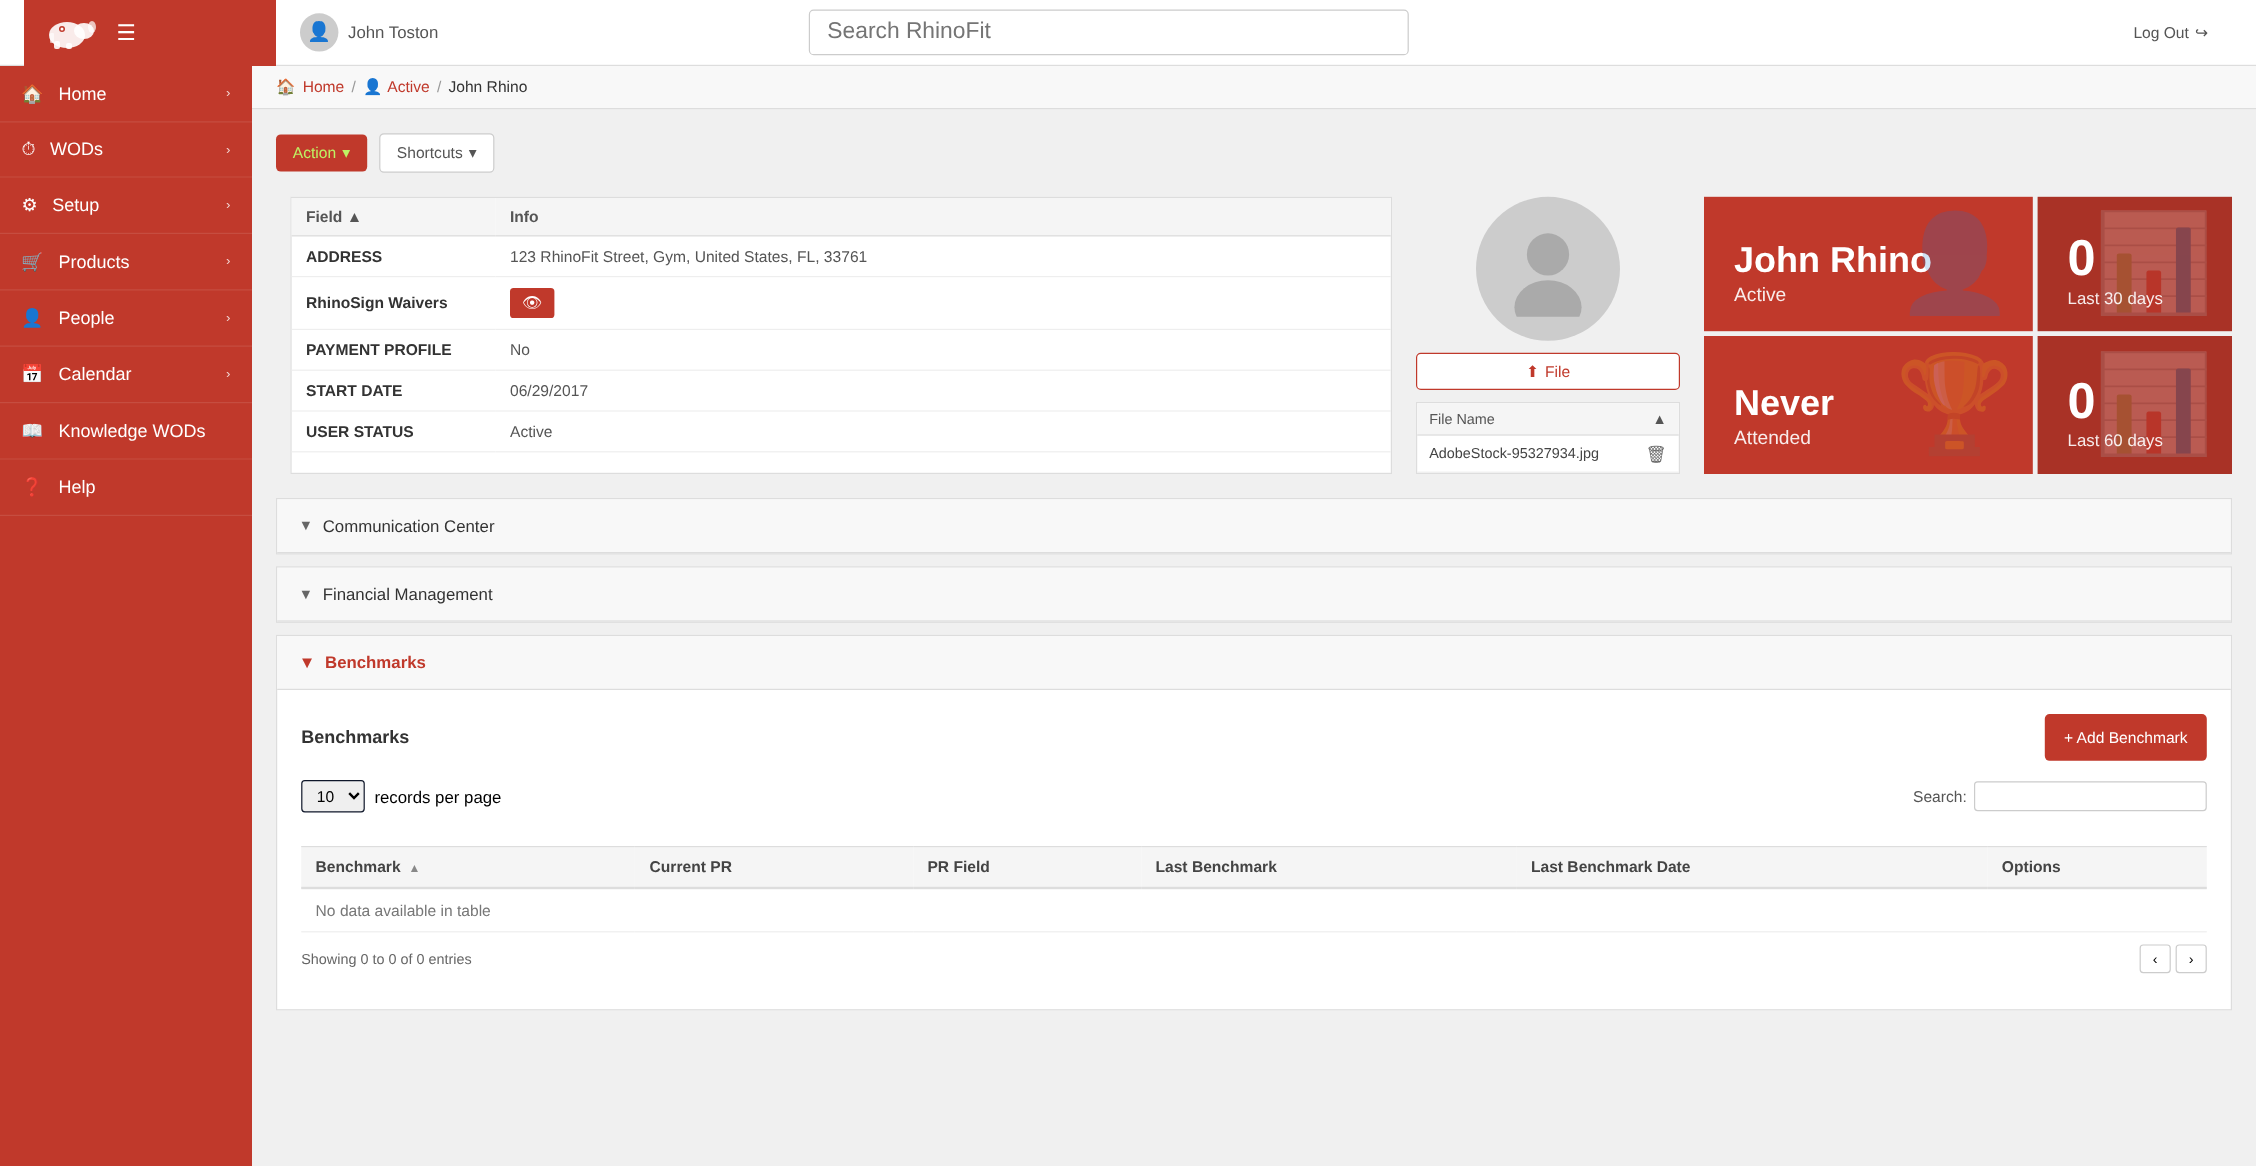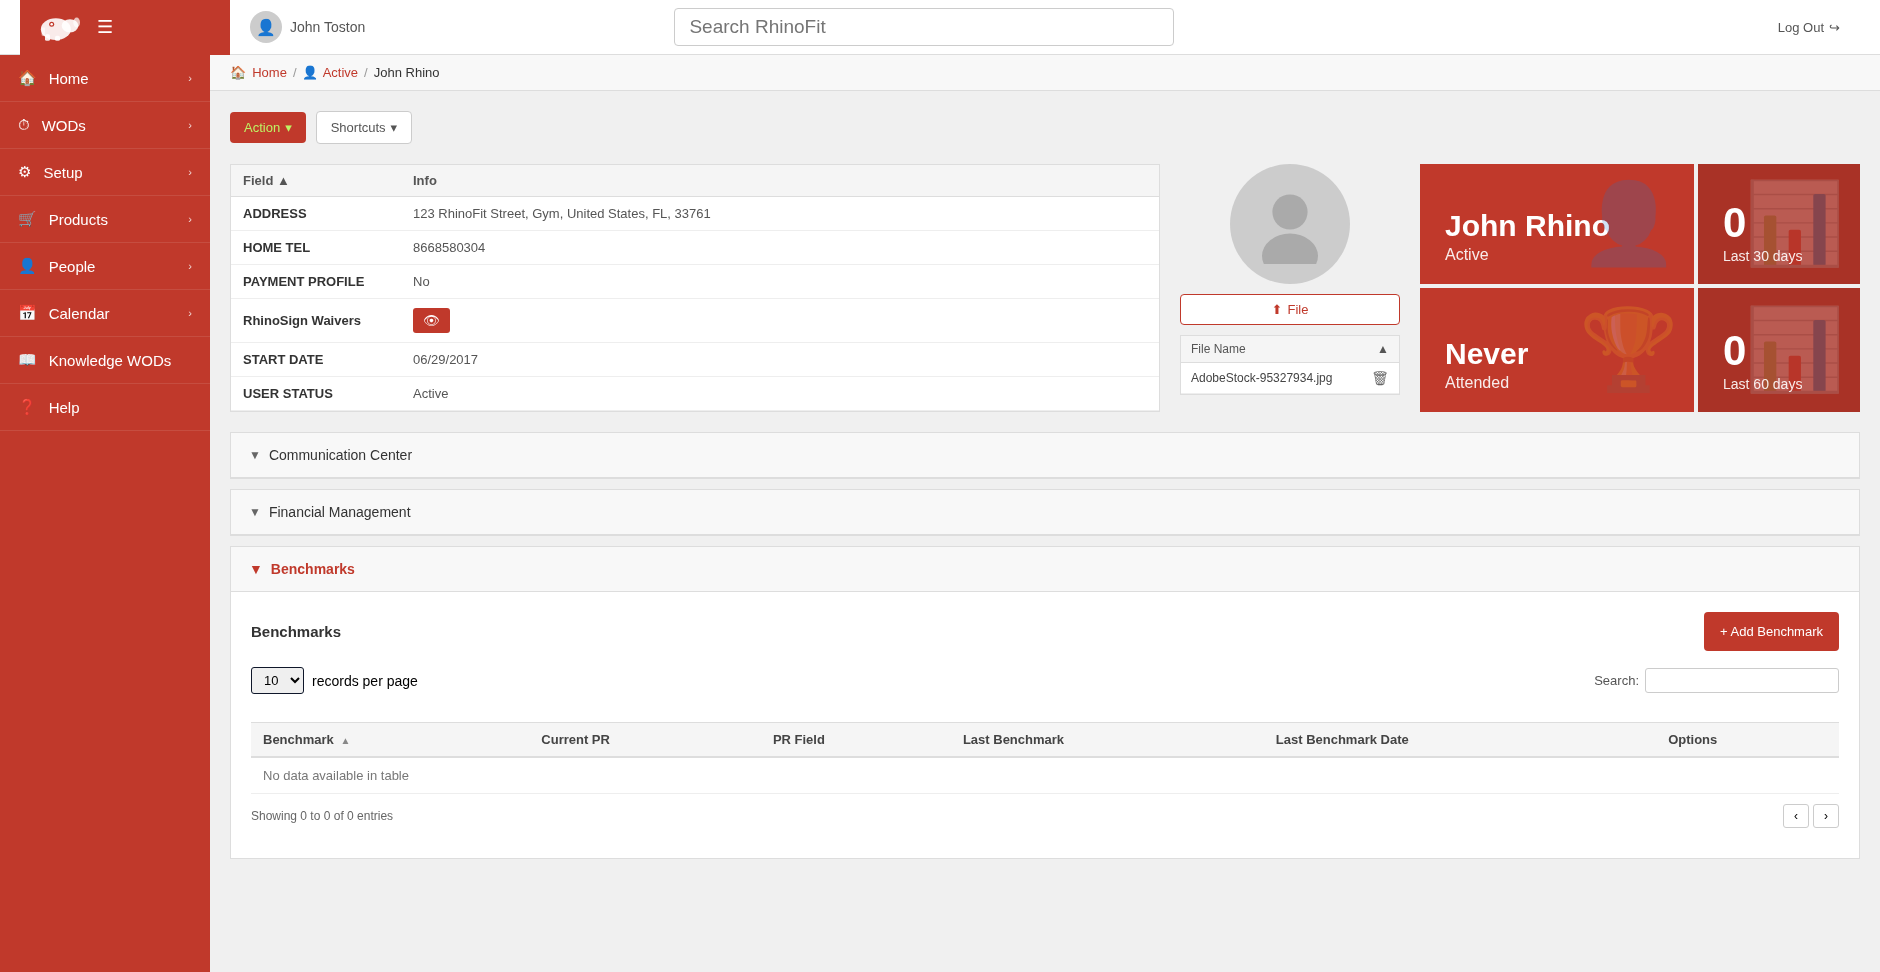--- a/index.html
+++ b/index.html
@@ -162,20 +162,21 @@
       display: flex;
       align-items: center;
       gap: 5px;
     }
 
     
     .profile-section {
       display: flex;
       gap: 20px;
       margin-bottom: 20px;
+      margin-left: 12px;
     }
 
     
     .info-panel {
       flex: 1;
       background: #fff;
       border: 1px solid #ddd;
     }
     .info-table {
       width: 100%;
@@ -589,32 +590,28 @@
                 </th>
                 <th>Info</th>
               </tr>
             </thead>
             <tbody>
               <tr>
                 <td>ADDRESS</td>
                 <td>123 RhinoFit Street, Gym, United States, FL, 33761</td>
               </tr>
               <tr>
-                <td>HOME TEL</td>
-                <td>8668580304</td>
+                <td>RhinoSign Waivers</td>
+                <td>
+                  <button class="eye-btn">👁</button>
+                </td>
               </tr>
               <tr>
                 <td>PAYMENT PROFILE</td>
                 <td>No</td>
-              </tr>
-              <tr>
-                <td>RhinoSign Waivers</td>
-                <td>
-                  <button class="eye-btn">👁</button>
-                </td>
               </tr>
               <tr>
                 <td>START DATE</td>
                 <td>06/29/2017</td>
               </tr>
               <tr>
                 <td>USER STATUS</td>
                 <td>Active</td>
               </tr>
             </tbody>

